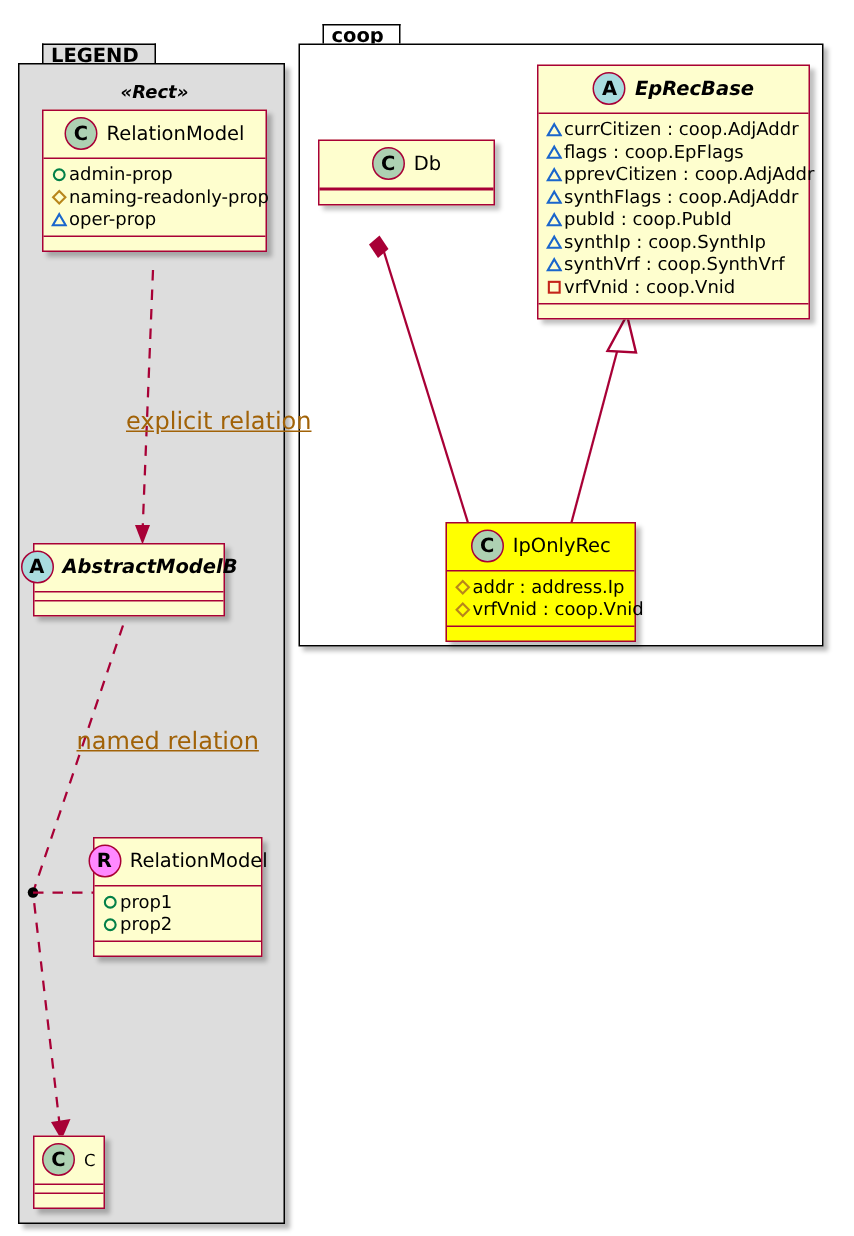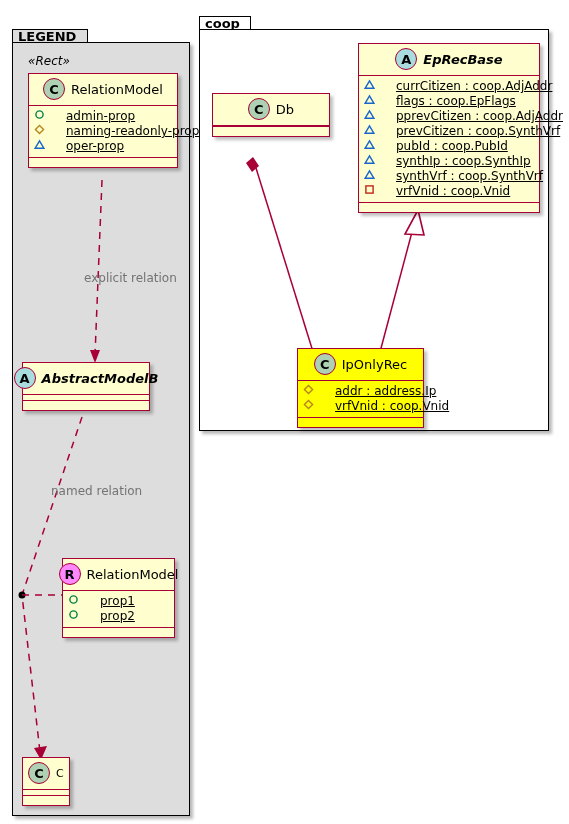--- a/index.html
+++ b/index.html
@@ -21,26 +21,28 @@
     box-sizing: border-box;
     border: 1.5px solid #000000;
     box-shadow: 3px 3px 3px rgba(0,0,0,0.28);
   }
   .pkg-tab {
     position: absolute;
     box-sizing: border-box;
     border: 1.5px solid #000000;
     border-bottom: none;
     display: flex;
+    align-items: center;
     padding-left: 5px;
     font-weight: bold;
     font-size: 13px;
     color: #000000;
     line-height: 1;
     overflow: visible;
+    margin-left: 16px;
   }
 
   #legend-pkg { left: 12px;  top: 42px;  width: 178px; height: 774px; background: #dddddd; }
   #legend-tab { left: 12px;  top: 29px;  width:  76px; height:  15px; background: #dddddd; }
   #coop-pkg   { left: 199px; top: 29px;  width: 350px; height: 402px; background: #ffffff; }
   #coop-tab   { left: 199px; top: 16px;  width:  52px; height:  15px; background: #ffffff; }
 
   
   .cls {
     position: absolute;
@@ -67,25 +69,24 @@
   }
   .cls-attrs {
     padding: 3px 5px 3px 5px;
     font-size: 12px;
     color: #000000;
   }
   .cls-attrs.empty { height: 5px; padding: 0; }
   .cls-methods { height: 9px; }
   .attr-row {
     display: flex;
-    align-items: flex-start;
-    gap: 21px;
+    align-items: center;
+    gap: 1px;
     line-height: 15px;
     white-space: nowrap;
-    text-decoration: underline;
   }
   .attr-text { font-size: 12px; }
 
   
   .badge {
     width: 20px; height: 20px;
     border-radius: 50%;
     display: inline-flex;
     align-items: center;
     justify-content: center;
@@ -100,31 +101,32 @@
   .badge-r { background: #ff88ff; border: 1.3px solid #a80036; }
 
   
   .vis { width: 11px; height: 11px; flex: none; display: block; }
 
   
   .stereotype {
     position: absolute;
     font-size: 12px;
     font-style: italic;
-    font-weight: normal;
-    color: #000000;
-    text-align: left;
+    font-weight: bold;
+    color: #000000;
+    text-align: center;
   }
 
   
   .edge-label {
     position: absolute;
-    font-size: 12px;
-    color: #737373;
+    font-size: 16px;
+    color: #a16207;
     white-space: nowrap;
+    text-decoration: underline;
   }
 
   
   #edges {
     position: absolute;
     left: 0; top: 0;
     width: 569px; height: 824px;
     pointer-events: none;
   }
 </style>
@@ -286,21 +288,21 @@
     <div class="attr-row">
       <svg class="vis" viewBox="0 0 11 11">
           <polygon points="5.5,1.8 9.8,9.2 1.2,9.2" fill="none" stroke="#1a66cc" stroke-width="1.4"></polygon>
         </svg>
       <span class="attr-text">pprevCitizen : coop.AdjAddr</span>
     </div>
     <div class="attr-row">
       <svg class="vis" viewBox="0 0 11 11">
           <polygon points="5.5,1.8 9.8,9.2 1.2,9.2" fill="none" stroke="#1a66cc" stroke-width="1.4"></polygon>
         </svg>
-      <span class="attr-text">prevCitizen : coop.SynthVrf</span>
+      <span class="attr-text">synthFlags : coop.AdjAddr</span>
     </div>
     <div class="attr-row">
       <svg class="vis" viewBox="0 0 11 11">
           <polygon points="5.5,1.8 9.8,9.2 1.2,9.2" fill="none" stroke="#1a66cc" stroke-width="1.4"></polygon>
         </svg>
       <span class="attr-text">pubId : coop.PubId</span>
     </div>
     <div class="attr-row">
       <svg class="vis" viewBox="0 0 11 11">
           <polygon points="5.5,1.8 9.8,9.2 1.2,9.2" fill="none" stroke="#1a66cc" stroke-width="1.4"></polygon>

